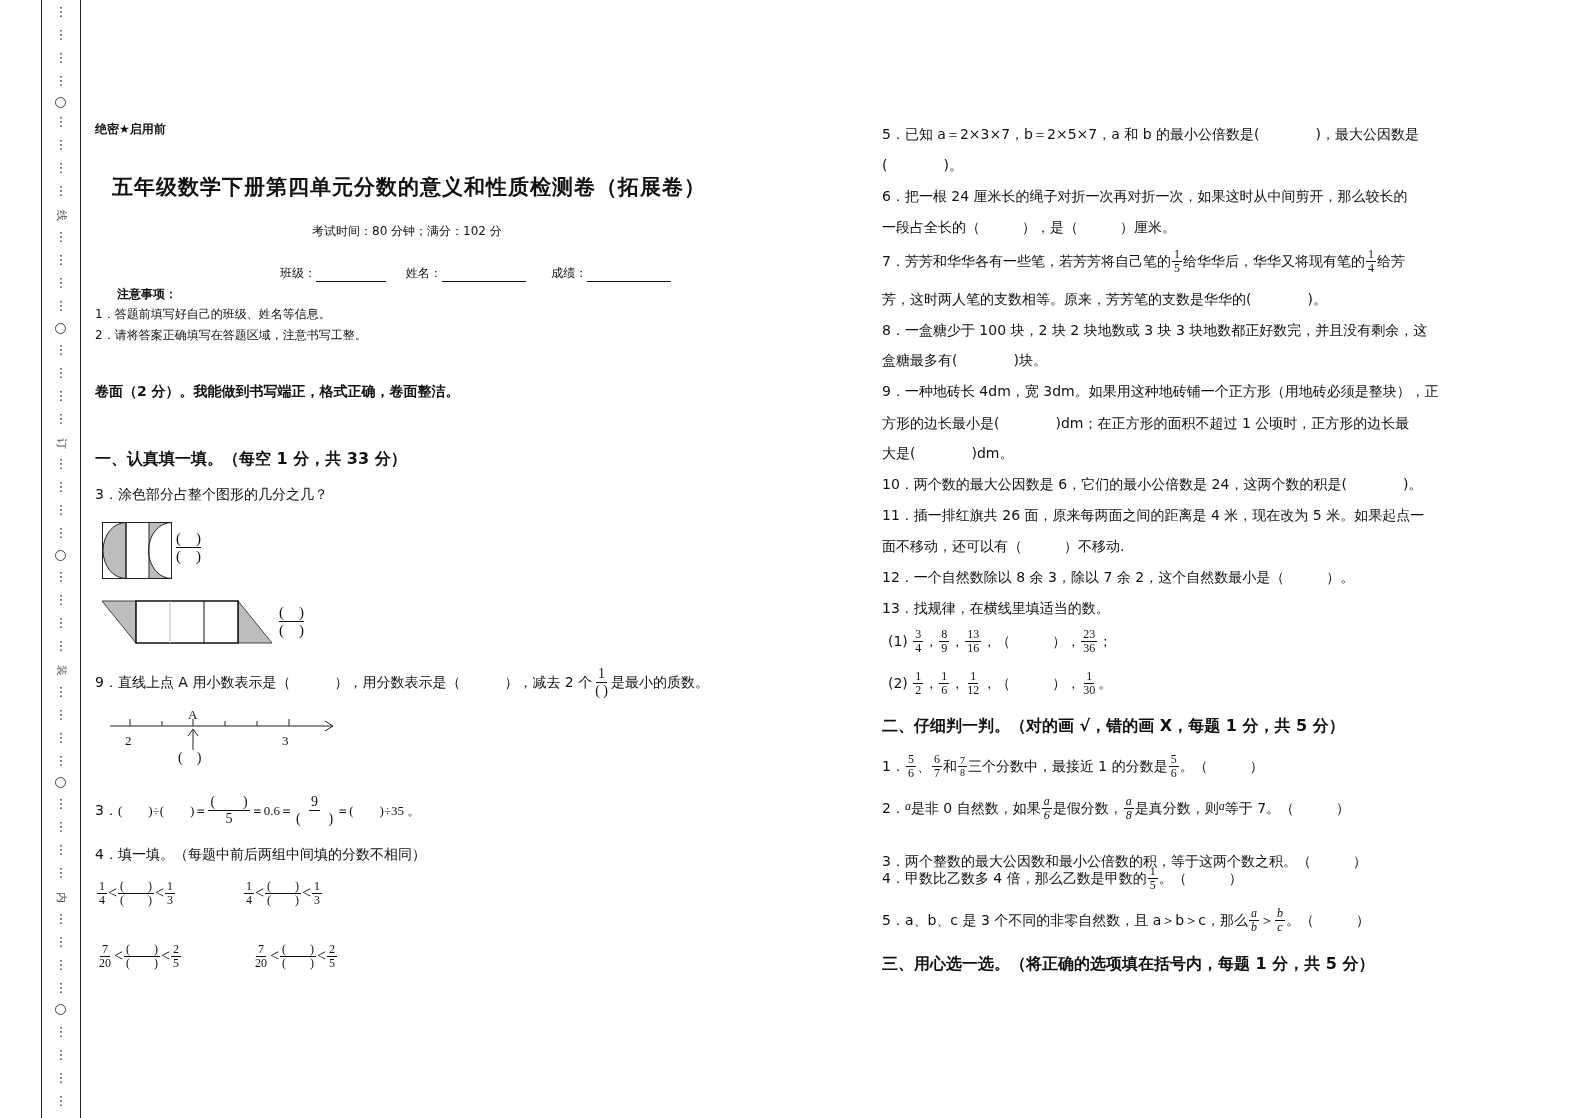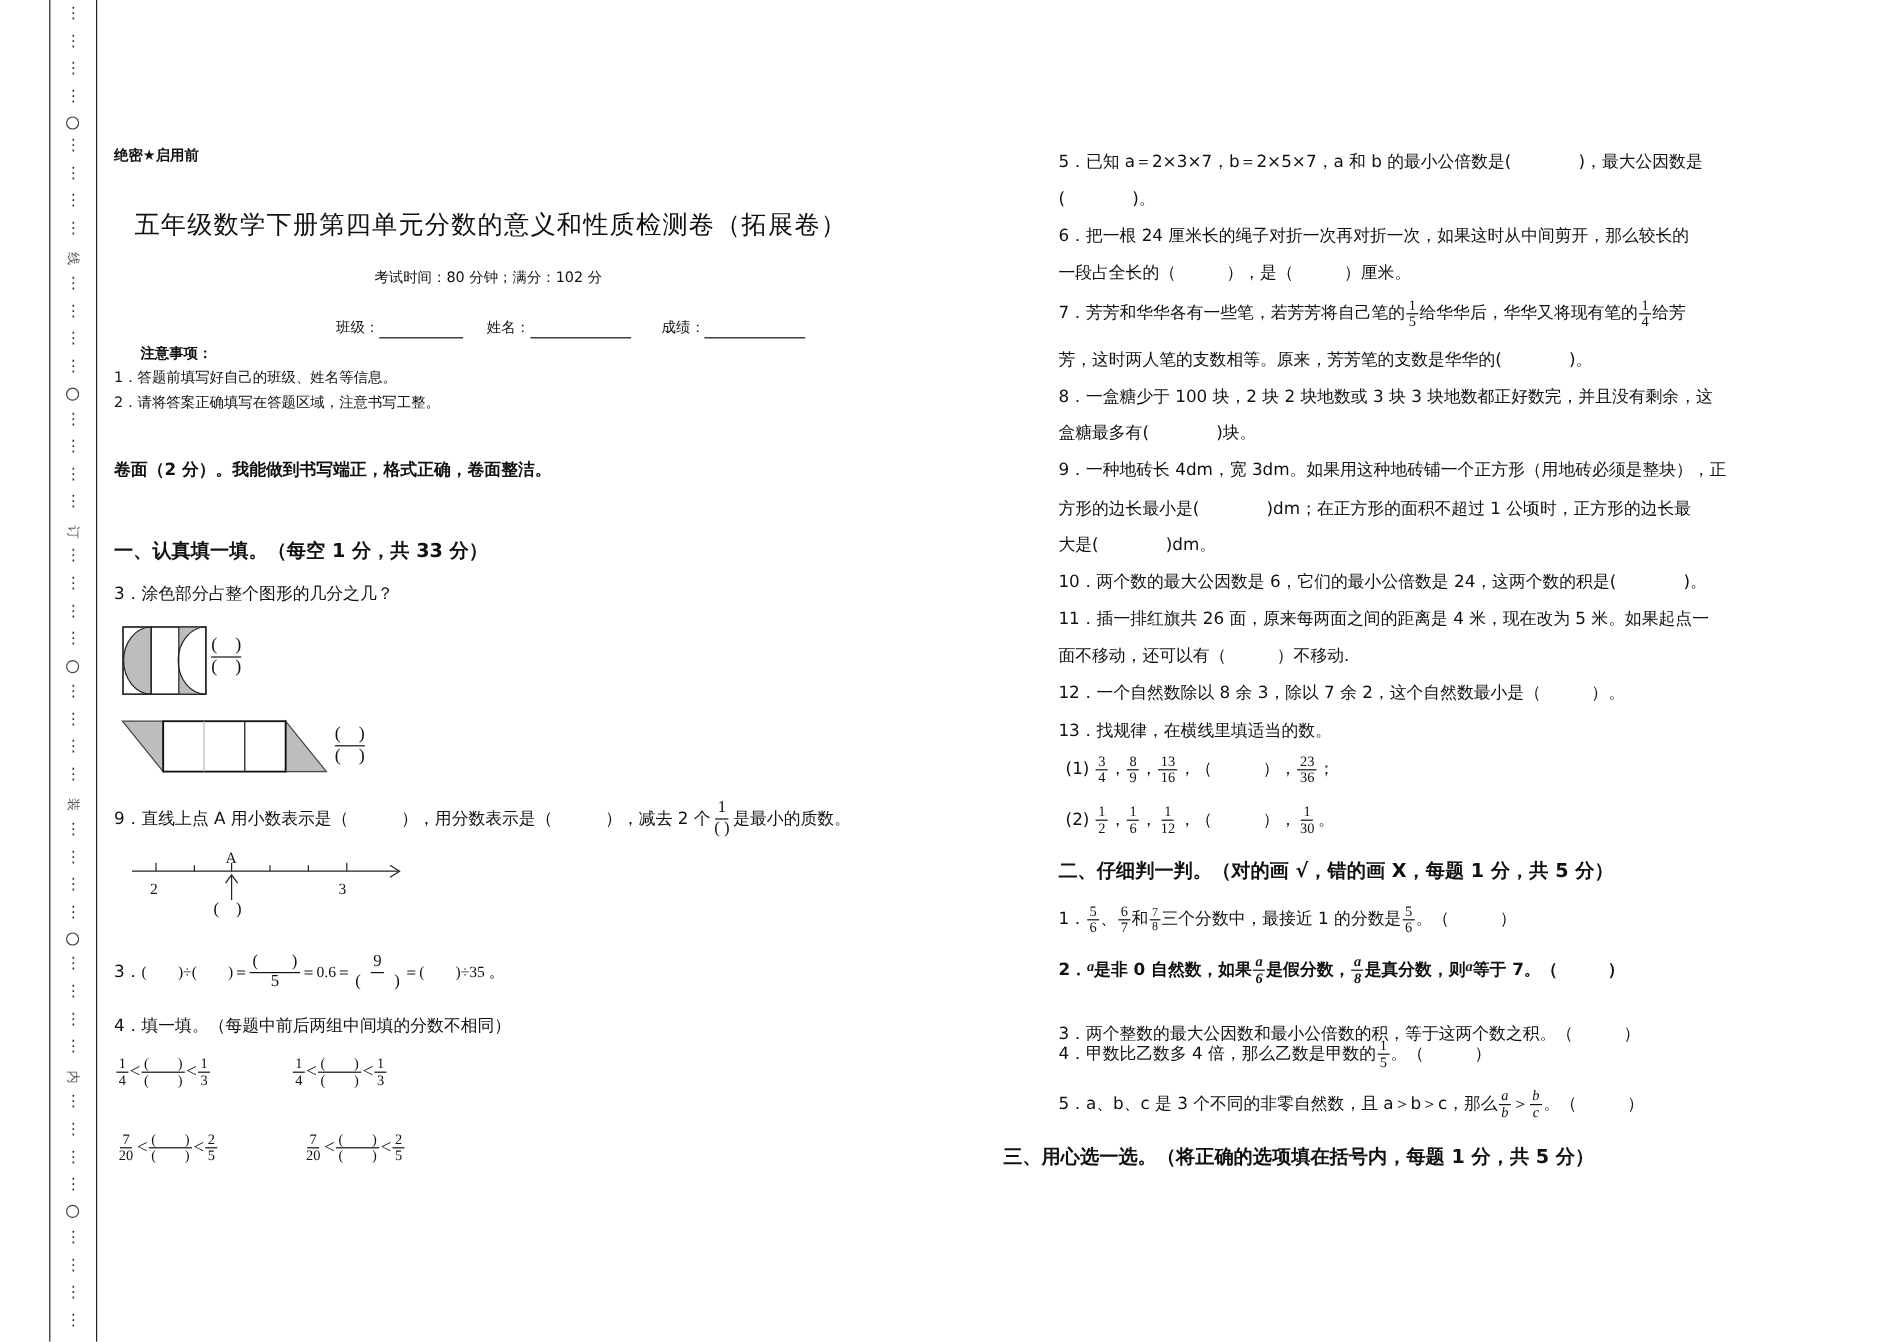--- a/index.html
+++ b/index.html
@@ -8,21 +8,21 @@
   .abs { position:absolute; white-space:nowrap; }
   .binding { position:absolute; left:40px; top:0; width:42px; height:1118px; }
   .binding .lineL { position:absolute; left:1px; top:0; width:1px; height:1118px; background:#222; }
   .binding .lineR { position:absolute; left:40px; top:0; width:1px; height:1118px; background:#222; }
   .dots { position:absolute; left:14px; width:14px; text-align:center; font-size:13px; line-height:23px; color:#333; font-family:"DejaVu Sans", sans-serif; }
   .circle-mark { position:absolute; left:15px; width:9px; height:9px; border:1px solid #444; border-radius:50%; }
   .side-char { position:absolute; left:14px; width:14px; font-size:11px; color:#555; text-align:center; transform:rotate(90deg); }
 
   .small { font-size:12px; }
   .body-text { font-size:14px; }
-  .title { font-size:21px; font-weight:normal; letter-spacing:1px; }
+  .title { font-size:21px; font-weight:bold; letter-spacing:1px; }
   .section { font-size:16px; font-weight:bold; }
   .bold14 { font-size:14px; font-weight:bold; }
   .blank-line { display:inline-block; border-bottom:1px solid #111; height:14px; vertical-align:bottom; }
 
   .frac { display:inline-flex; flex-direction:column; align-items:center; vertical-align:middle;
           font-family:"Liberation Serif", "DejaVu Serif", serif; font-size:12px; line-height:13px; margin:0 1px; }
   .frac .num { border-bottom:1px solid #111; padding:0 2px; }
   .frac .den { padding:0 2px; }
   .frac.big { font-size:14px; line-height:16px; }
   .serif { font-family:"Liberation Serif", "DejaVu Serif", serif; }
@@ -267,21 +267,21 @@
       <span class="den">7</span>
     </span><span>和</span><span class="frac" style="font-size:10px;line-height:11px;">
       <span class="num">7</span>
       <span class="den">8</span>
     </span><span>三个分数中，最接近 1 的分数是</span><span class="frac">
       <span class="num">5</span>
       <span class="den">6</span>
     </span><span>。（　　　）</span>
 </div>
 
-<div class="abs body-text" style="left:882px; top:795px;font-weight:bold;">
+<div class="abs body-text" style="left:882px; top:795px;">
   <span>2．</span><span class="serif ital" style="font-size:12px;vertical-align:3px;">a</span><span>是非 0 自然数，如果</span><span class="frac ital">
       <span class="num">a</span>
       <span class="den">6</span>
     </span><span>是假分数，</span><span class="frac ital">
       <span class="num">a</span>
       <span class="den">8</span>
     </span><span>是真分数，则</span><span class="serif ital" style="font-size:12px;vertical-align:3px;">a</span><span>等于 7。（　　　）</span>
 </div>
 
 <div class="abs body-text" style="left:882px; top:837px;margin-top:16px;">3．两个整数的最大公因数和最小公倍数的积，等于这两个数之积。（　　　）</div>
@@ -296,13 +296,13 @@
 <div class="abs body-text" style="left:882px; top:907px;">
   <span>5．a、b、c 是 3 个不同的非零自然数，且 a＞b＞c，那么</span><span class="frac ital">
       <span class="num">a</span>
       <span class="den">b</span>
     </span><span>＞</span><span class="frac ital">
       <span class="num">b</span>
       <span class="den">c</span>
     </span><span>。（　　　）</span>
 </div>
 
-<div class="abs section" style="left:836px; top:954px;text-align:right;">三、用心选一选。（将正确的选项填在括号内，每题 1 分，共 5 分）</div>
+<div class="abs section" style="left:882px; top:954px;text-align:right;">三、用心选一选。（将正确的选项填在括号内，每题 1 分，共 5 分）</div>
 
 </body></html>

